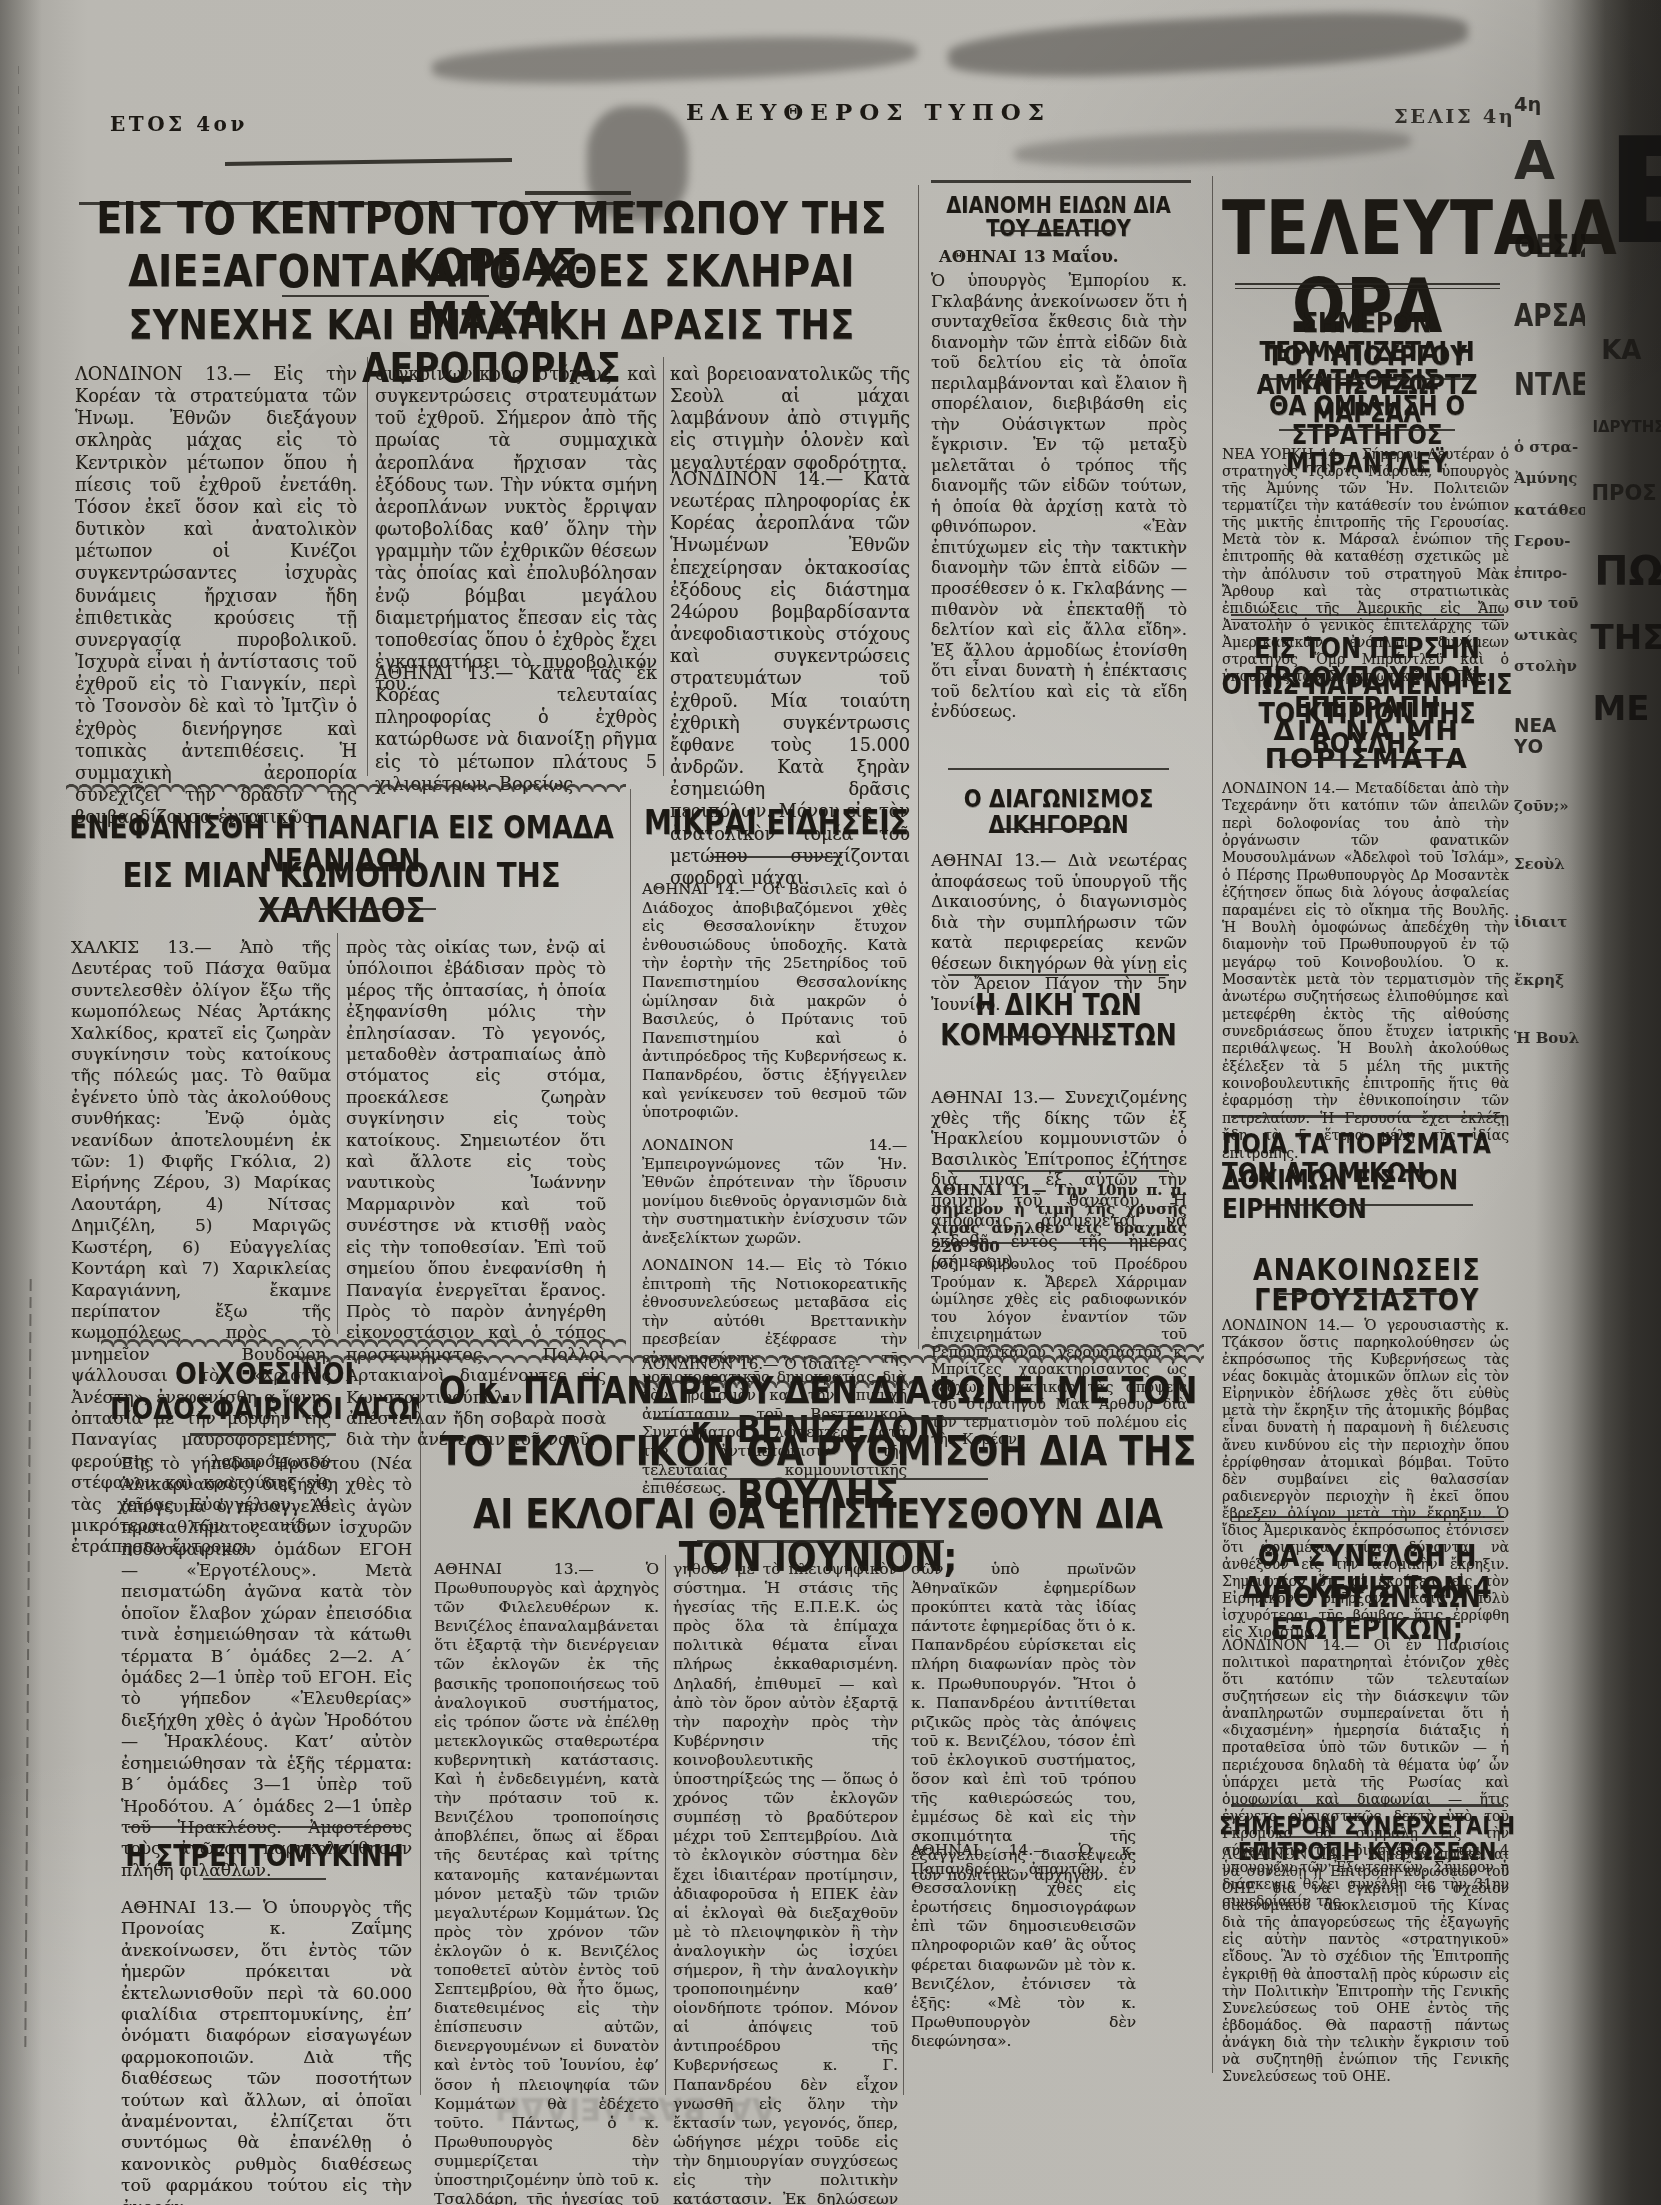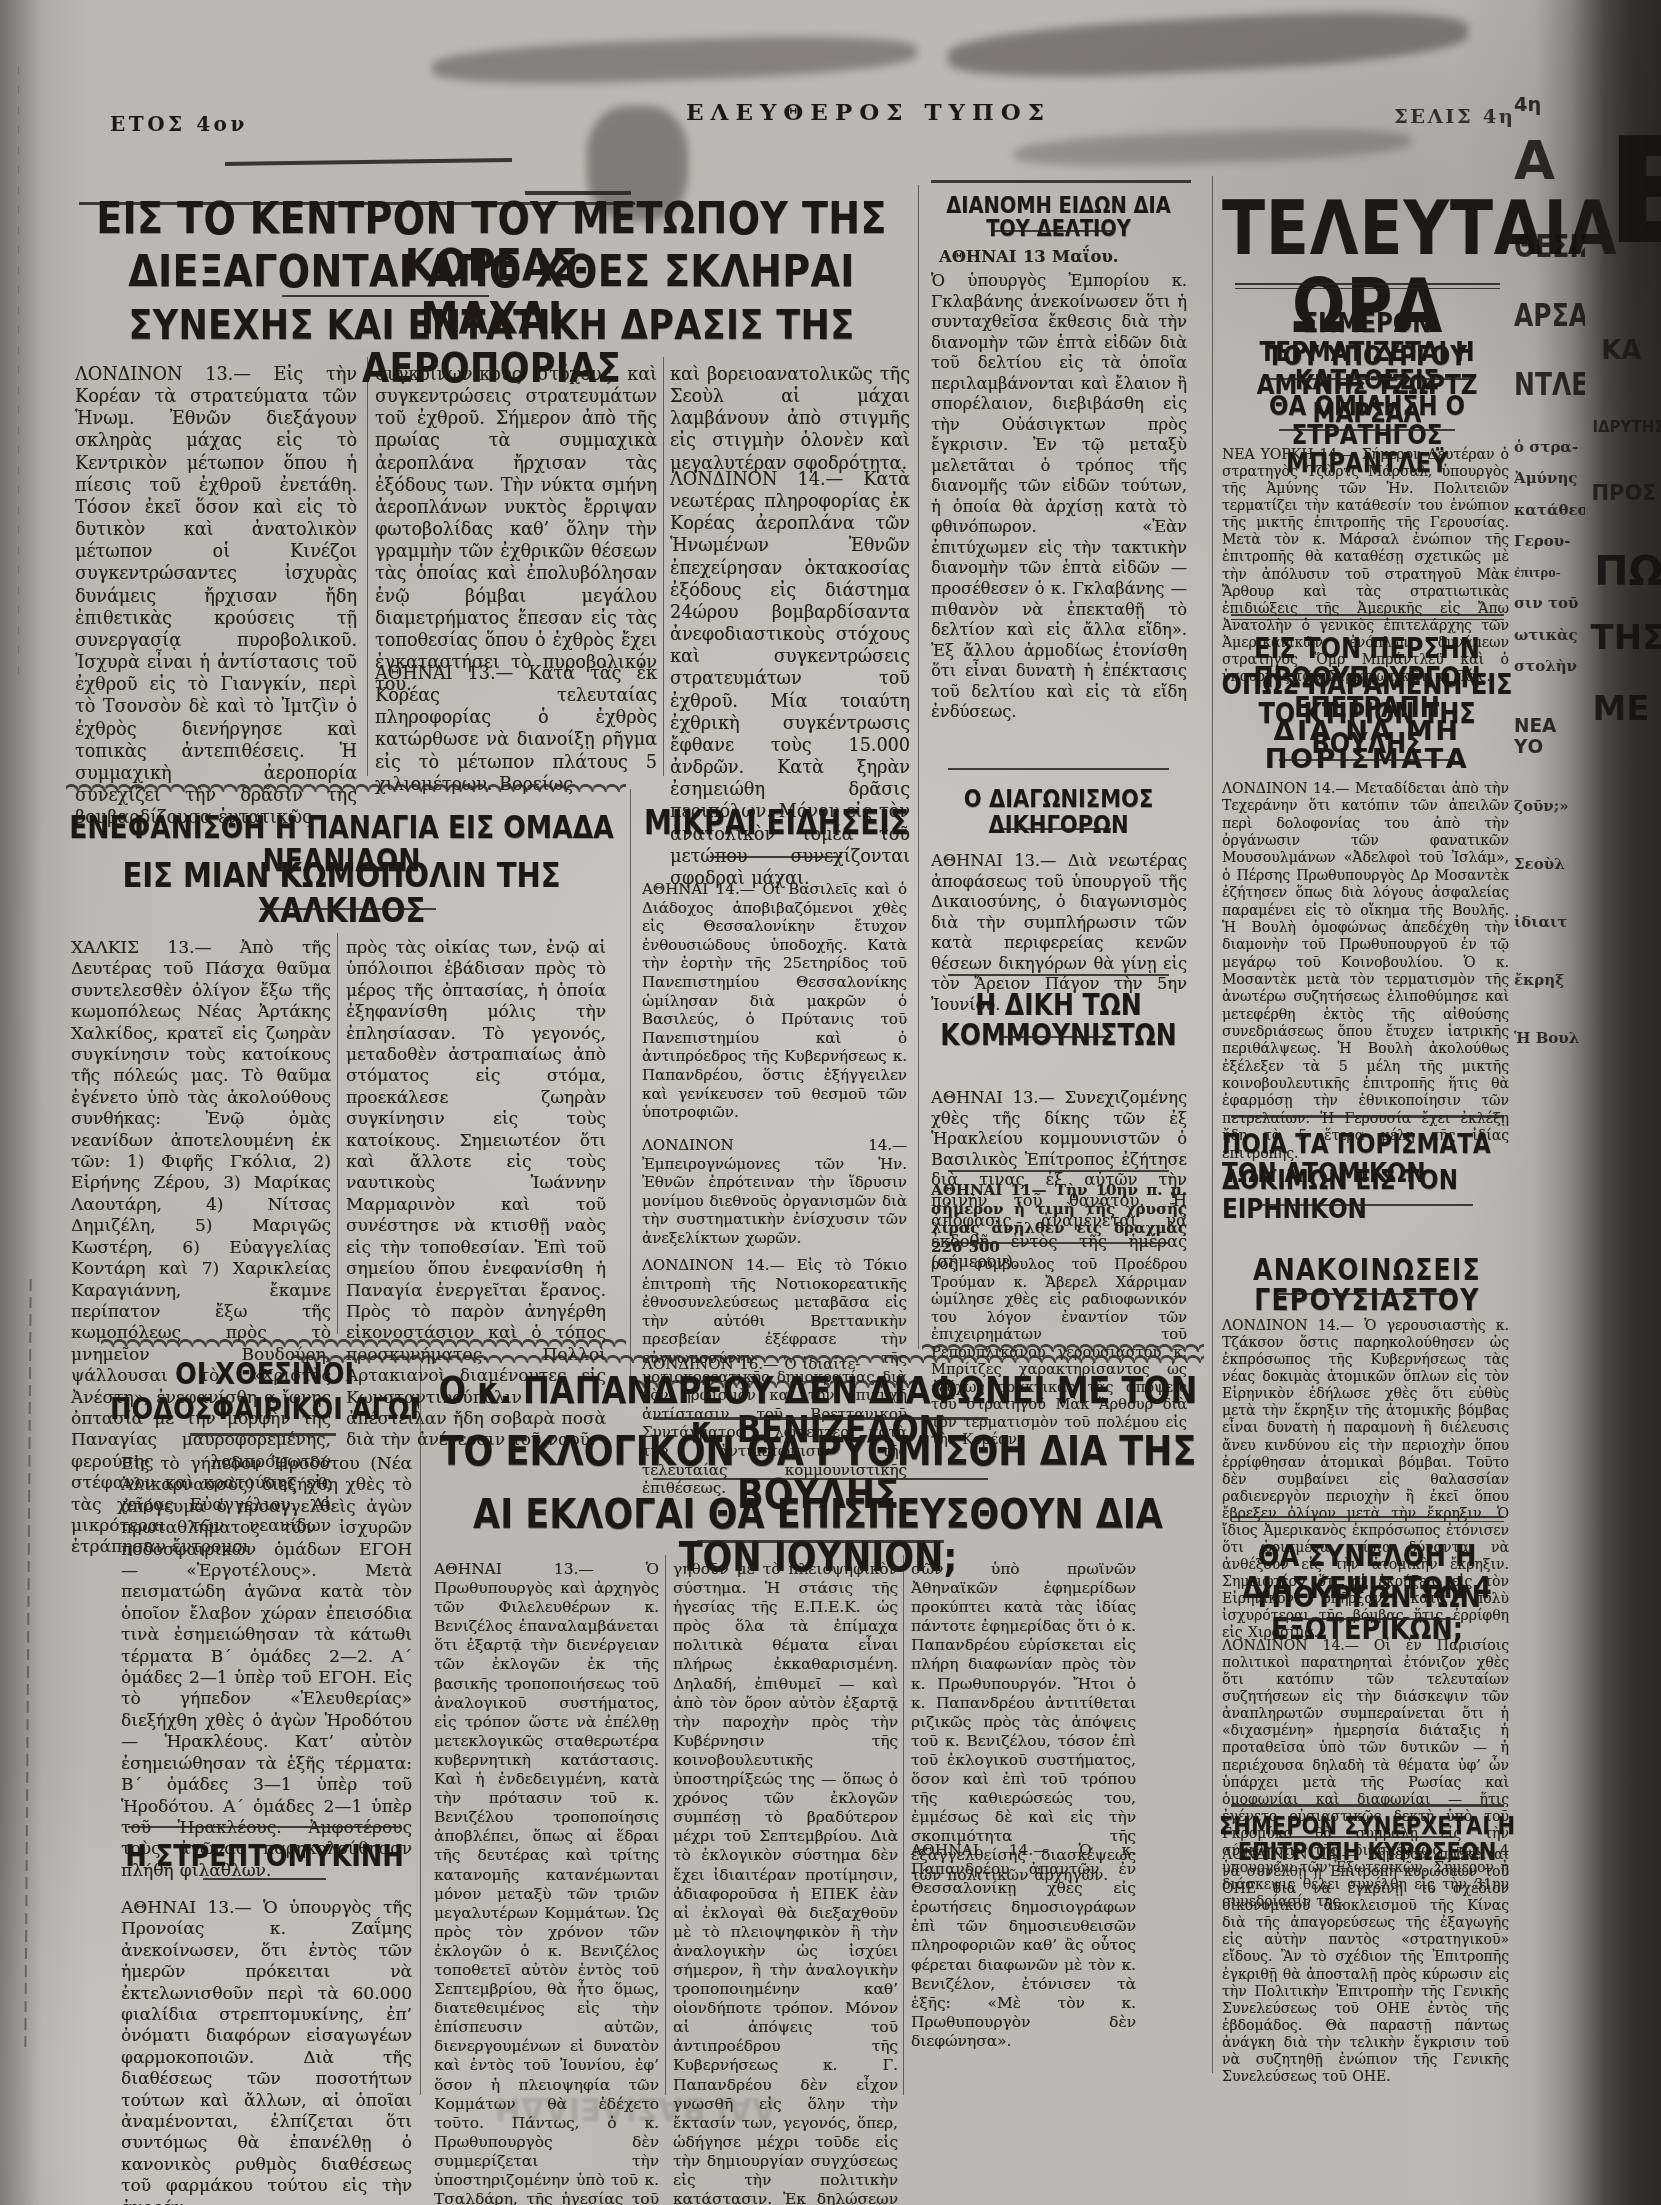--- a/index.html
+++ b/index.html
@@ -183,21 +183,21 @@
   <div class="abs" style="left:1514px;top:0;width:71px;height:2293px;display:flex;flex-direction:column;gap:40px;padding-top:93px;box-sizing:border-box;align-items:flex-start;overflow:hidden;">
     <span class="fold-frag" style="font-size:19.4px;">4η</span>
     <span class="fold-frag" style="font-size:53px;margin-top:-26.5px;">Α</span>
     <span class="fold-frag" style="font-size:25px;transform:scaleY(1.3);">ΘΕΣΙΣ</span>
     <span class="fold-frag" style="font-size:25px;transform:scaleY(1.3);">ΑΡΣΑΛ</span>
     <span class="fold-frag" style="font-size:25px;transform:scaleY(1.3);">ΝΤΛΕΫ</span>
     <span class="fold-frag" style="font-size:15px;font-family:'DejaVu Serif',serif;">ὁ στρα-</span>
     <span class="fold-frag" style="font-size:15px;font-family:'DejaVu Serif',serif;margin-top:-26.5px;">Ἀμύνης</span>
     <span class="fold-frag" style="font-size:15px;font-family:'DejaVu Serif',serif;margin-top:-26.5px;">κατάθεσίν</span>
     <span class="fold-frag" style="font-size:15px;font-family:'DejaVu Serif',serif;margin-top:-26.5px;">Γερου-</span>
-    <span class="fold-frag" style="font-size:15px;font-family:Liberation Serif, serif;margin-top:-26.5px;">ἐπιτρο-</span>
+    <span class="fold-frag" style="font-size:15px;font-family:Liberation Sans, sans-serif;margin-top:-26.5px;">ἐπιτρο-</span>
     <span class="fold-frag" style="font-size:15px;font-family:'DejaVu Serif',serif;margin-top:-26.5px;">σιν τοῦ</span>
     <span class="fold-frag" style="font-size:15px;font-family:'DejaVu Serif',serif;margin-top:-26.5px;">ωτικὰς</span>
     <span class="fold-frag" style="font-size:15px;font-family:'DejaVu Serif',serif;margin-top:-26.5px;">στολὴν</span>
     <span class="fold-frag" style="font-size:18.5px;">ΝΕΑ ΥΟ</span>
     <span class="fold-frag" style="font-size:15px;font-family:'DejaVu Serif',serif;">ζοῦν;»</span>
     <span class="fold-frag" style="font-size:15px;font-family:'DejaVu Serif',serif;">Σεοὺλ</span>
     <span class="fold-frag" style="font-size:15px;font-family:'DejaVu Serif',serif;">ἰδιαιτ</span>
     <span class="fold-frag" style="font-size:15px;font-family:'DejaVu Serif',serif;">ἔκρηξ</span>
     <span class="fold-frag" style="font-size:15px;font-family:'DejaVu Serif',serif;">Ἡ Βουλ</span>
   </div>

